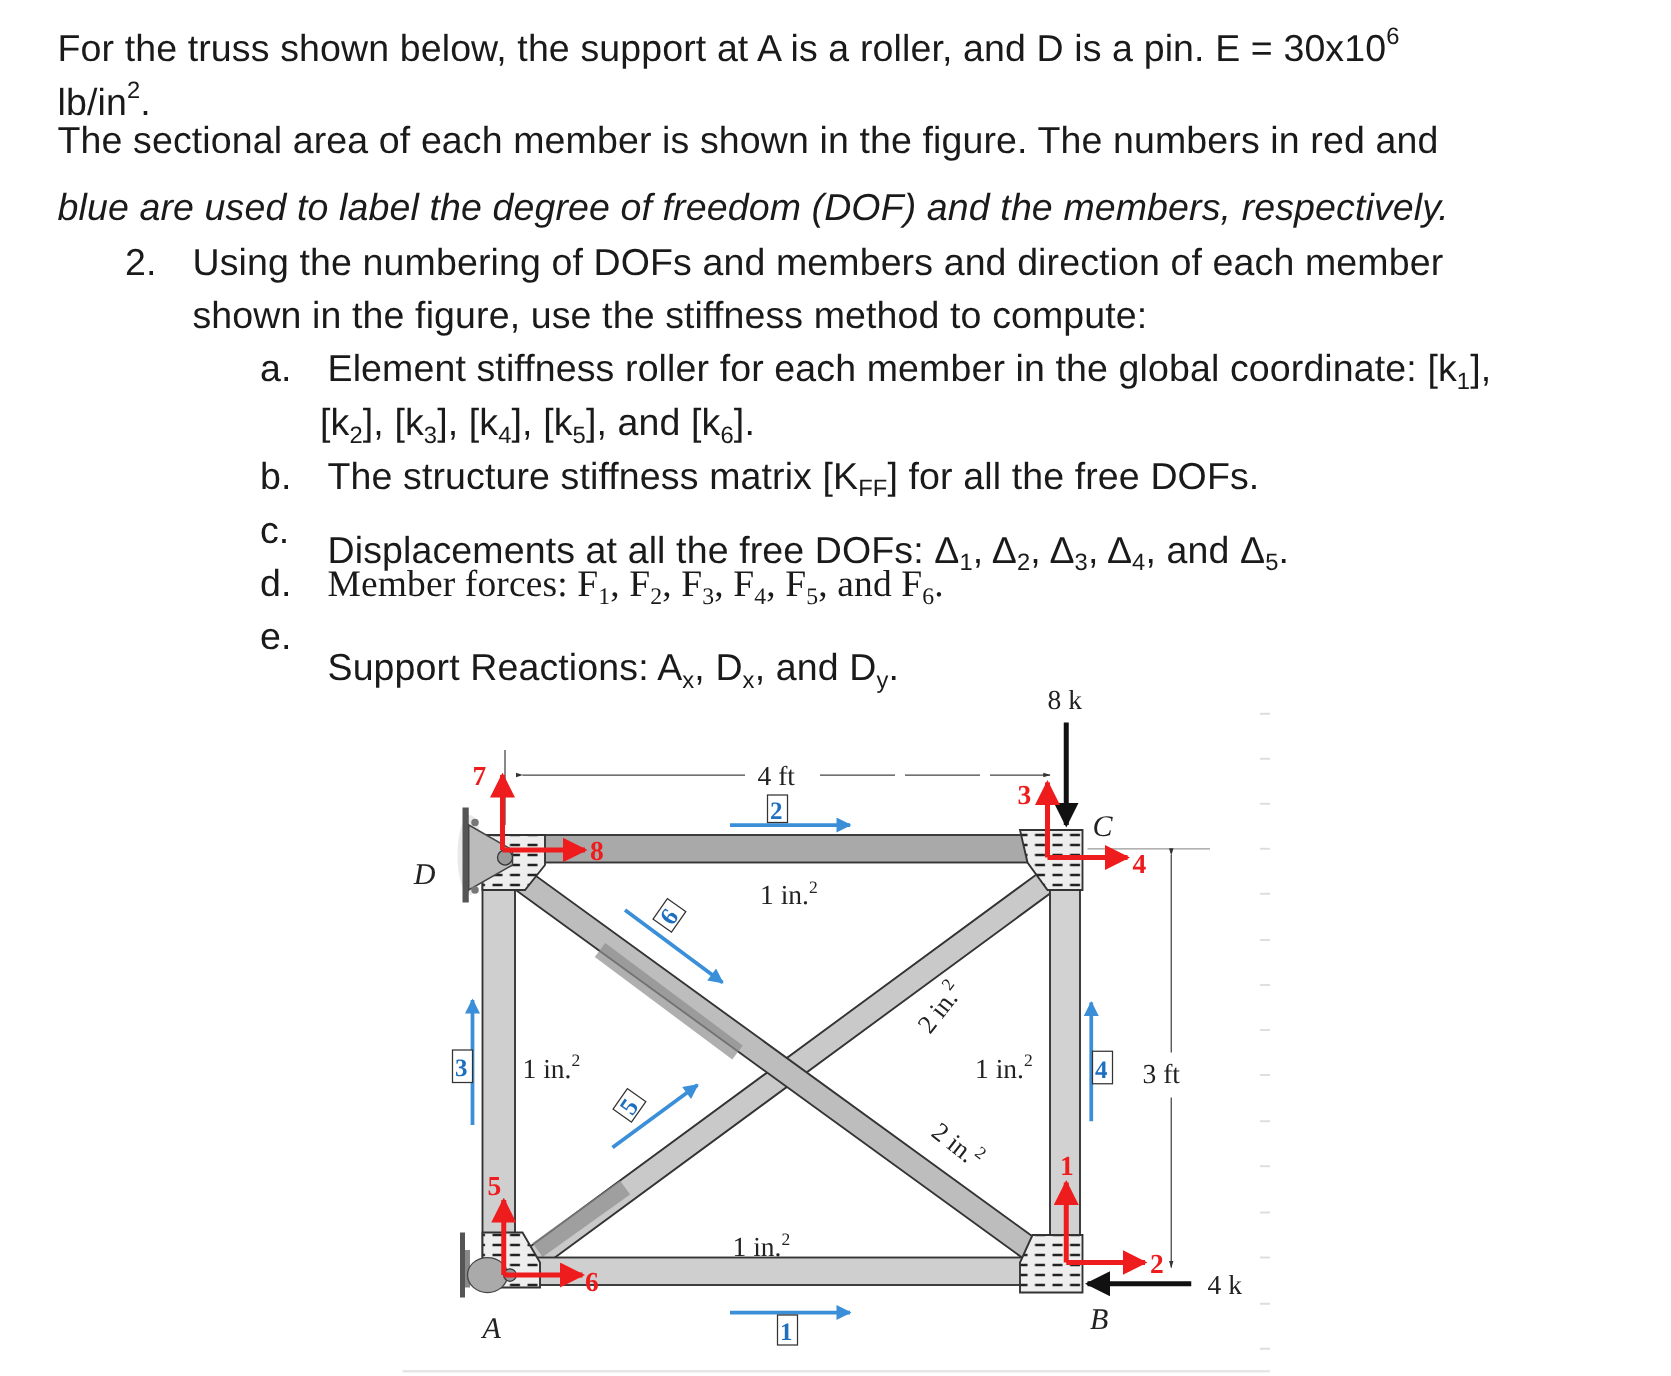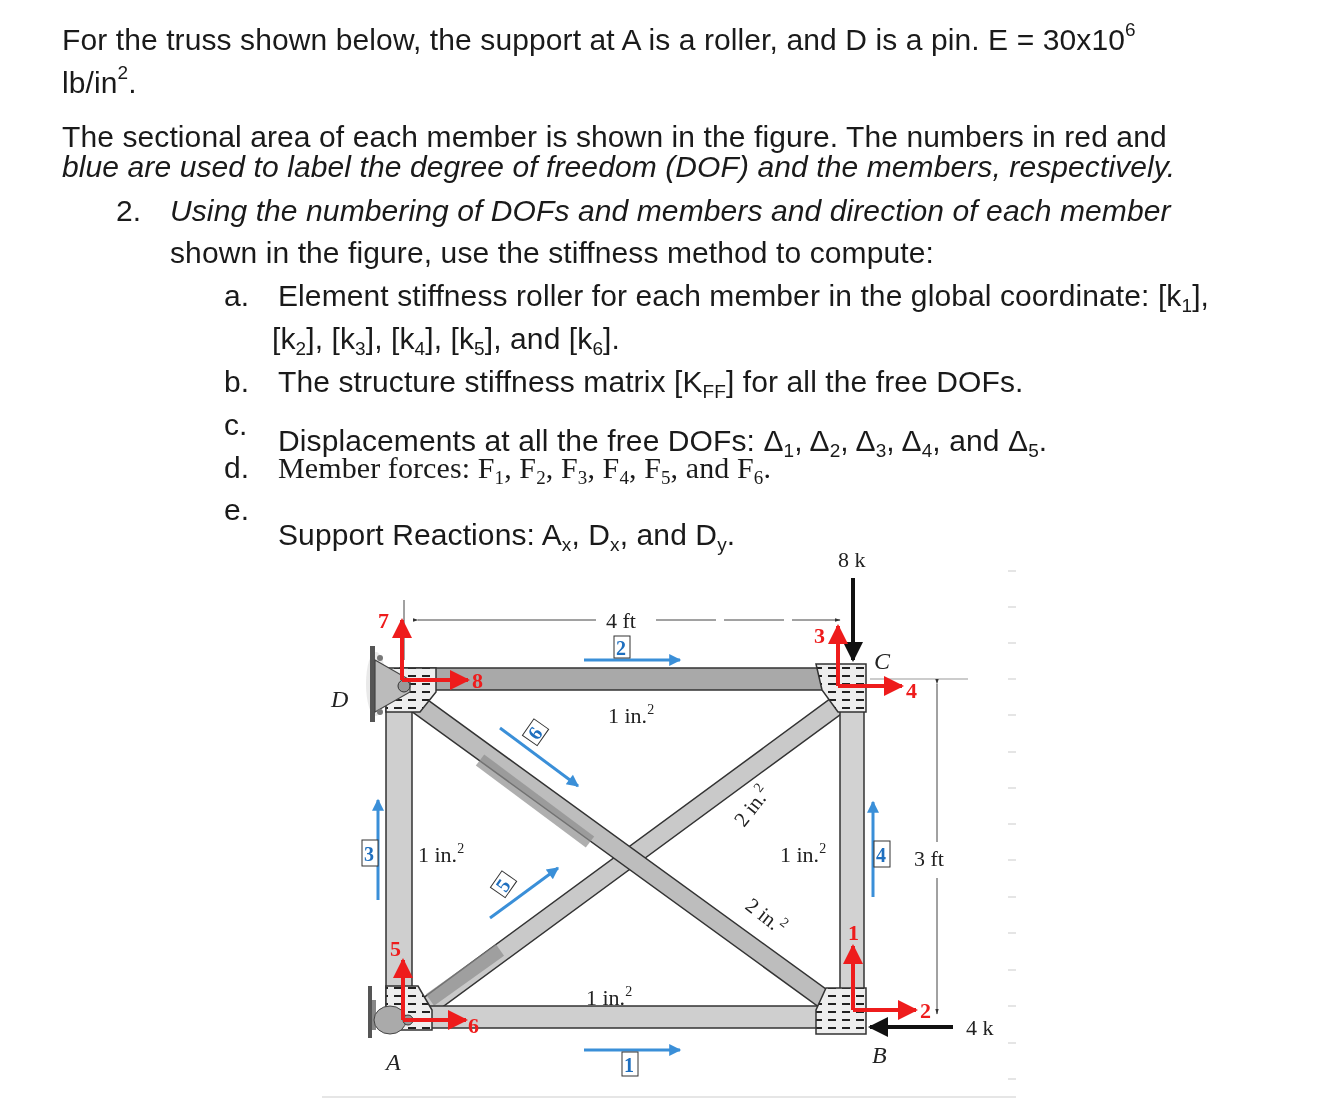--- a/index.html
+++ b/index.html
@@ -1,36 +1,36 @@
 <!DOCTYPE html>
 <html><head>
 <meta charset="utf-8">
 <style>
   html,body{margin:0;padding:0;background:#ffffff;}
   body{width:1337px;height:1101px;position:relative;overflow:hidden;font-family:"Liberation Sans",sans-serif;color:#1a1a1a;}
-  .txt{position:absolute;font-size:30px;line-height:42px;white-space:nowrap;letter-spacing:0.1px;margin-left:16px;}
+  .txt{position:absolute;font-size:30px;line-height:42px;white-space:nowrap;letter-spacing:0.1px;}
   .sub{font-size:19px;vertical-align:-6px;line-height:0;}
   .sup{font-size:19px;vertical-align:14px;line-height:0;}
   .fig{position:absolute;left:320px;top:540px;width:720px;height:561px;}
   .serif{font-family:"Liberation Serif",serif;}
 </style>
 </head>
 <body>
 
 <div class="txt" style="left:46px;top:19px;">
   <span>For the truss shown below, the support at A is a roller, and D is a pin. E = 30x10</span><span class="sup">6</span>
 </div>
 <div class="txt" style="left:46px;top:62px;">
   <span>lb/in</span><span class="sup">2</span><span>.</span>
 </div>
-<div class="txt" style="left:46px;top:116px;">The sectional area of each member is shown in the figure. The numbers in red and</div>
+<div class="txt" style="left:46px;top:92px;">The sectional area of each member is shown in the figure. The numbers in red and</div>
 <div class="txt" style="left:46px;top:146px;font-style:italic;">blue are used to label the degree of freedom (DOF) and the members, respectively.</div>
 
 <div class="txt" style="left:100px;top:190px;">2.</div>
-<div class="txt" style="left:154px;top:190px;font-style:italic;">Using the numbering of DOFs and members and direction of each member</div>
+<div class="txt" style="left:154px;top:190px;">Using the numbering of DOFs and members and direction of each member</div>
 <div class="txt" style="left:154px;top:232px;">shown in the figure, use the stiffness method to compute:</div>
 
 <div class="txt" style="left:208px;top:275px;">a.</div>
 <div class="txt" style="left:262px;top:275px;">
   <span>Element stiffness roller for each member in the global coordinate: [k</span><span class="sub">1</span><span>],</span>
 </div>
 <div class="txt" style="left:256px;top:318px;">
   <span>[k</span><span class="sub">2</span><span>], [k</span><span class="sub">3</span><span>],  [k</span><span class="sub">4</span><span>], [k</span><span class="sub">5</span><span>], and [k</span><span class="sub">6</span><span>].</span>
 </div>
 

